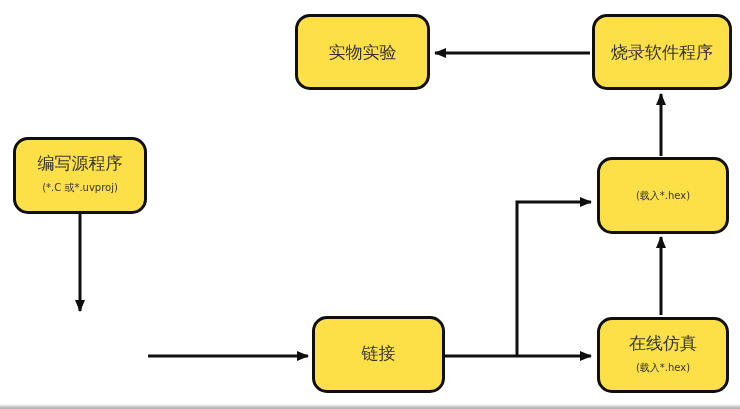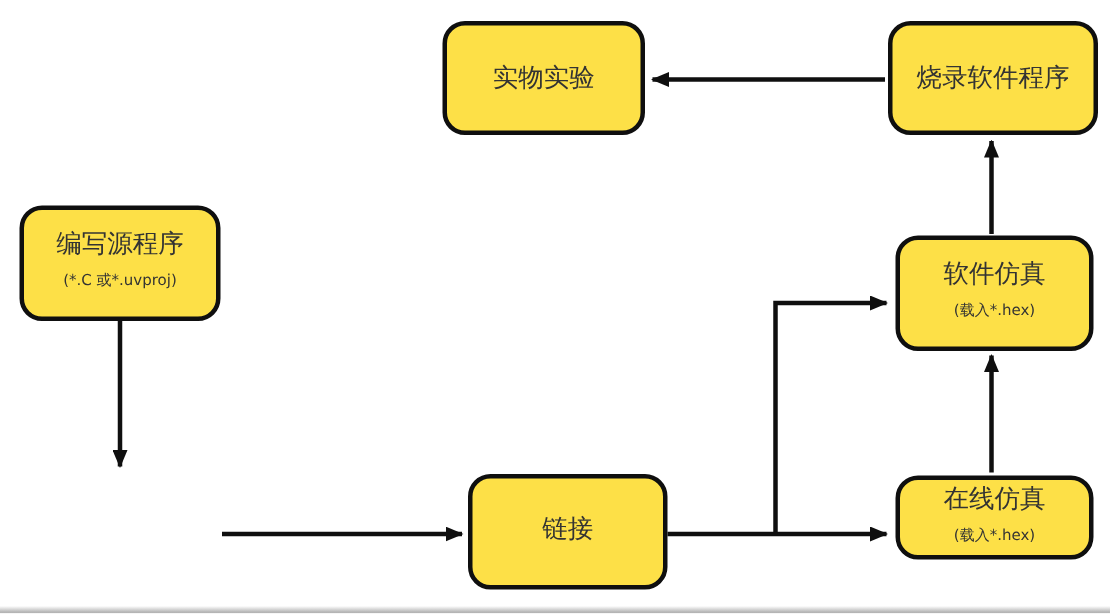--- a/index.html
+++ b/index.html
@@ -38,21 +38,21 @@
     font-size: 10px;
     line-height: 24px;
     white-space: nowrap;
   }
   #n-physical { left: 295px; top: 14px;  width: 135px; height: 76px; }
   #n-burn     { left: 592px; top: 14px;  width: 140px; height: 76px; }
   #n-write    { left: 13px;  top: 137px; width: 134px; height: 77px; }
   #n-compile  { left: 13px;  top: 315px; width: 135px; height: 80px; }
   #n-link     { left: 312px; top: 316px; width: 133px; height: 77px; font-family: Liberation Mono, monospace; }
   #n-software { left: 597px; top: 157px; width: 132px; height: 77px; }
-  #n-online   { left: 597px; top: 317px; width: 132px; height: 56px; }
+  #n-online   { left: 597px; top: 317px; width: 132px; height: 76px; }
   .edges-svg {
     position: absolute;
     left: 0;
     top: 0;
     z-index: 1;
   }
   .edges-svg path {
     stroke: #0f0f0f;
     stroke-width: 3;
     fill: none;
@@ -101,21 +101,20 @@
     <div class="l1">编写源程序</div>
     <div class="l2">(*.C 或*.uvproj)</div>
   </div>
 
 
   <div class="node" id="n-link">
     <div class="l1">链接</div>
   </div>
 
   <div class="node" id="n-software">
-    <div class="l1">软件仿真</div>
     <div class="l2">(载入*.hex)</div>
   </div>
 
   <div class="node" id="n-online">
     <div class="l1">在线仿真</div>
     <div class="l2">(载入*.hex)</div>
   </div>
 
   <div class="bottom-edge"></div>
 </div>

